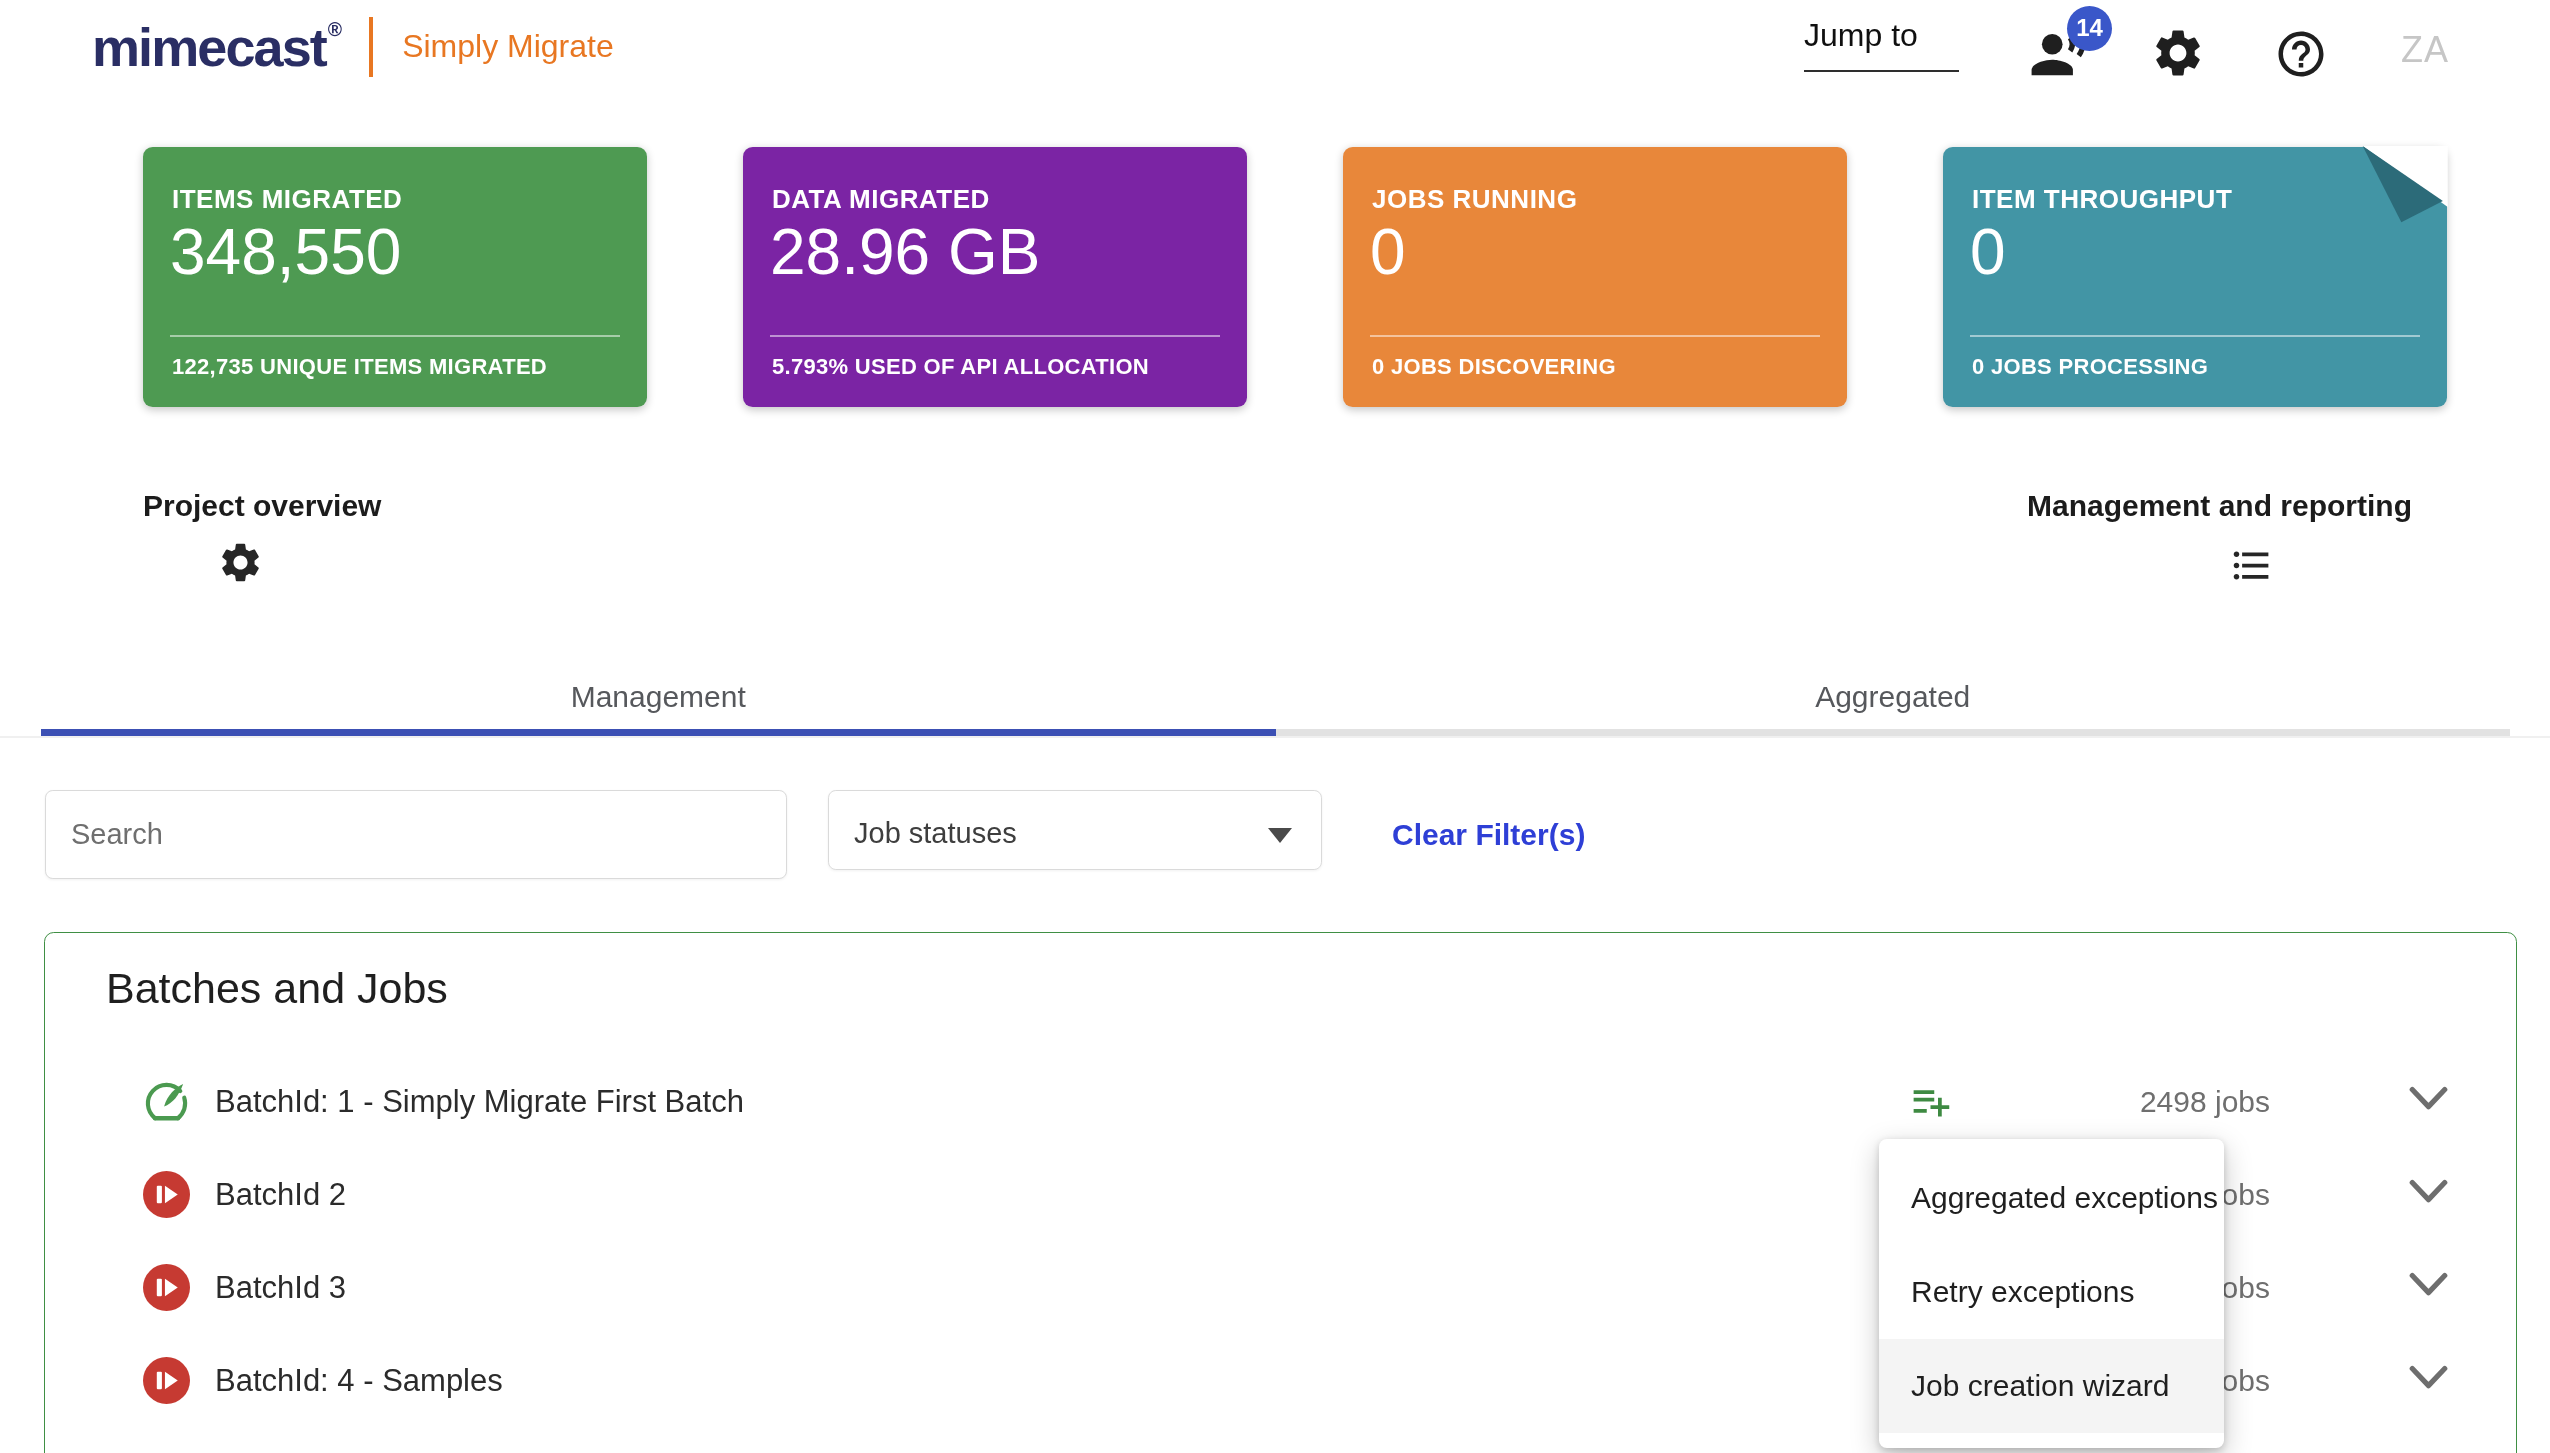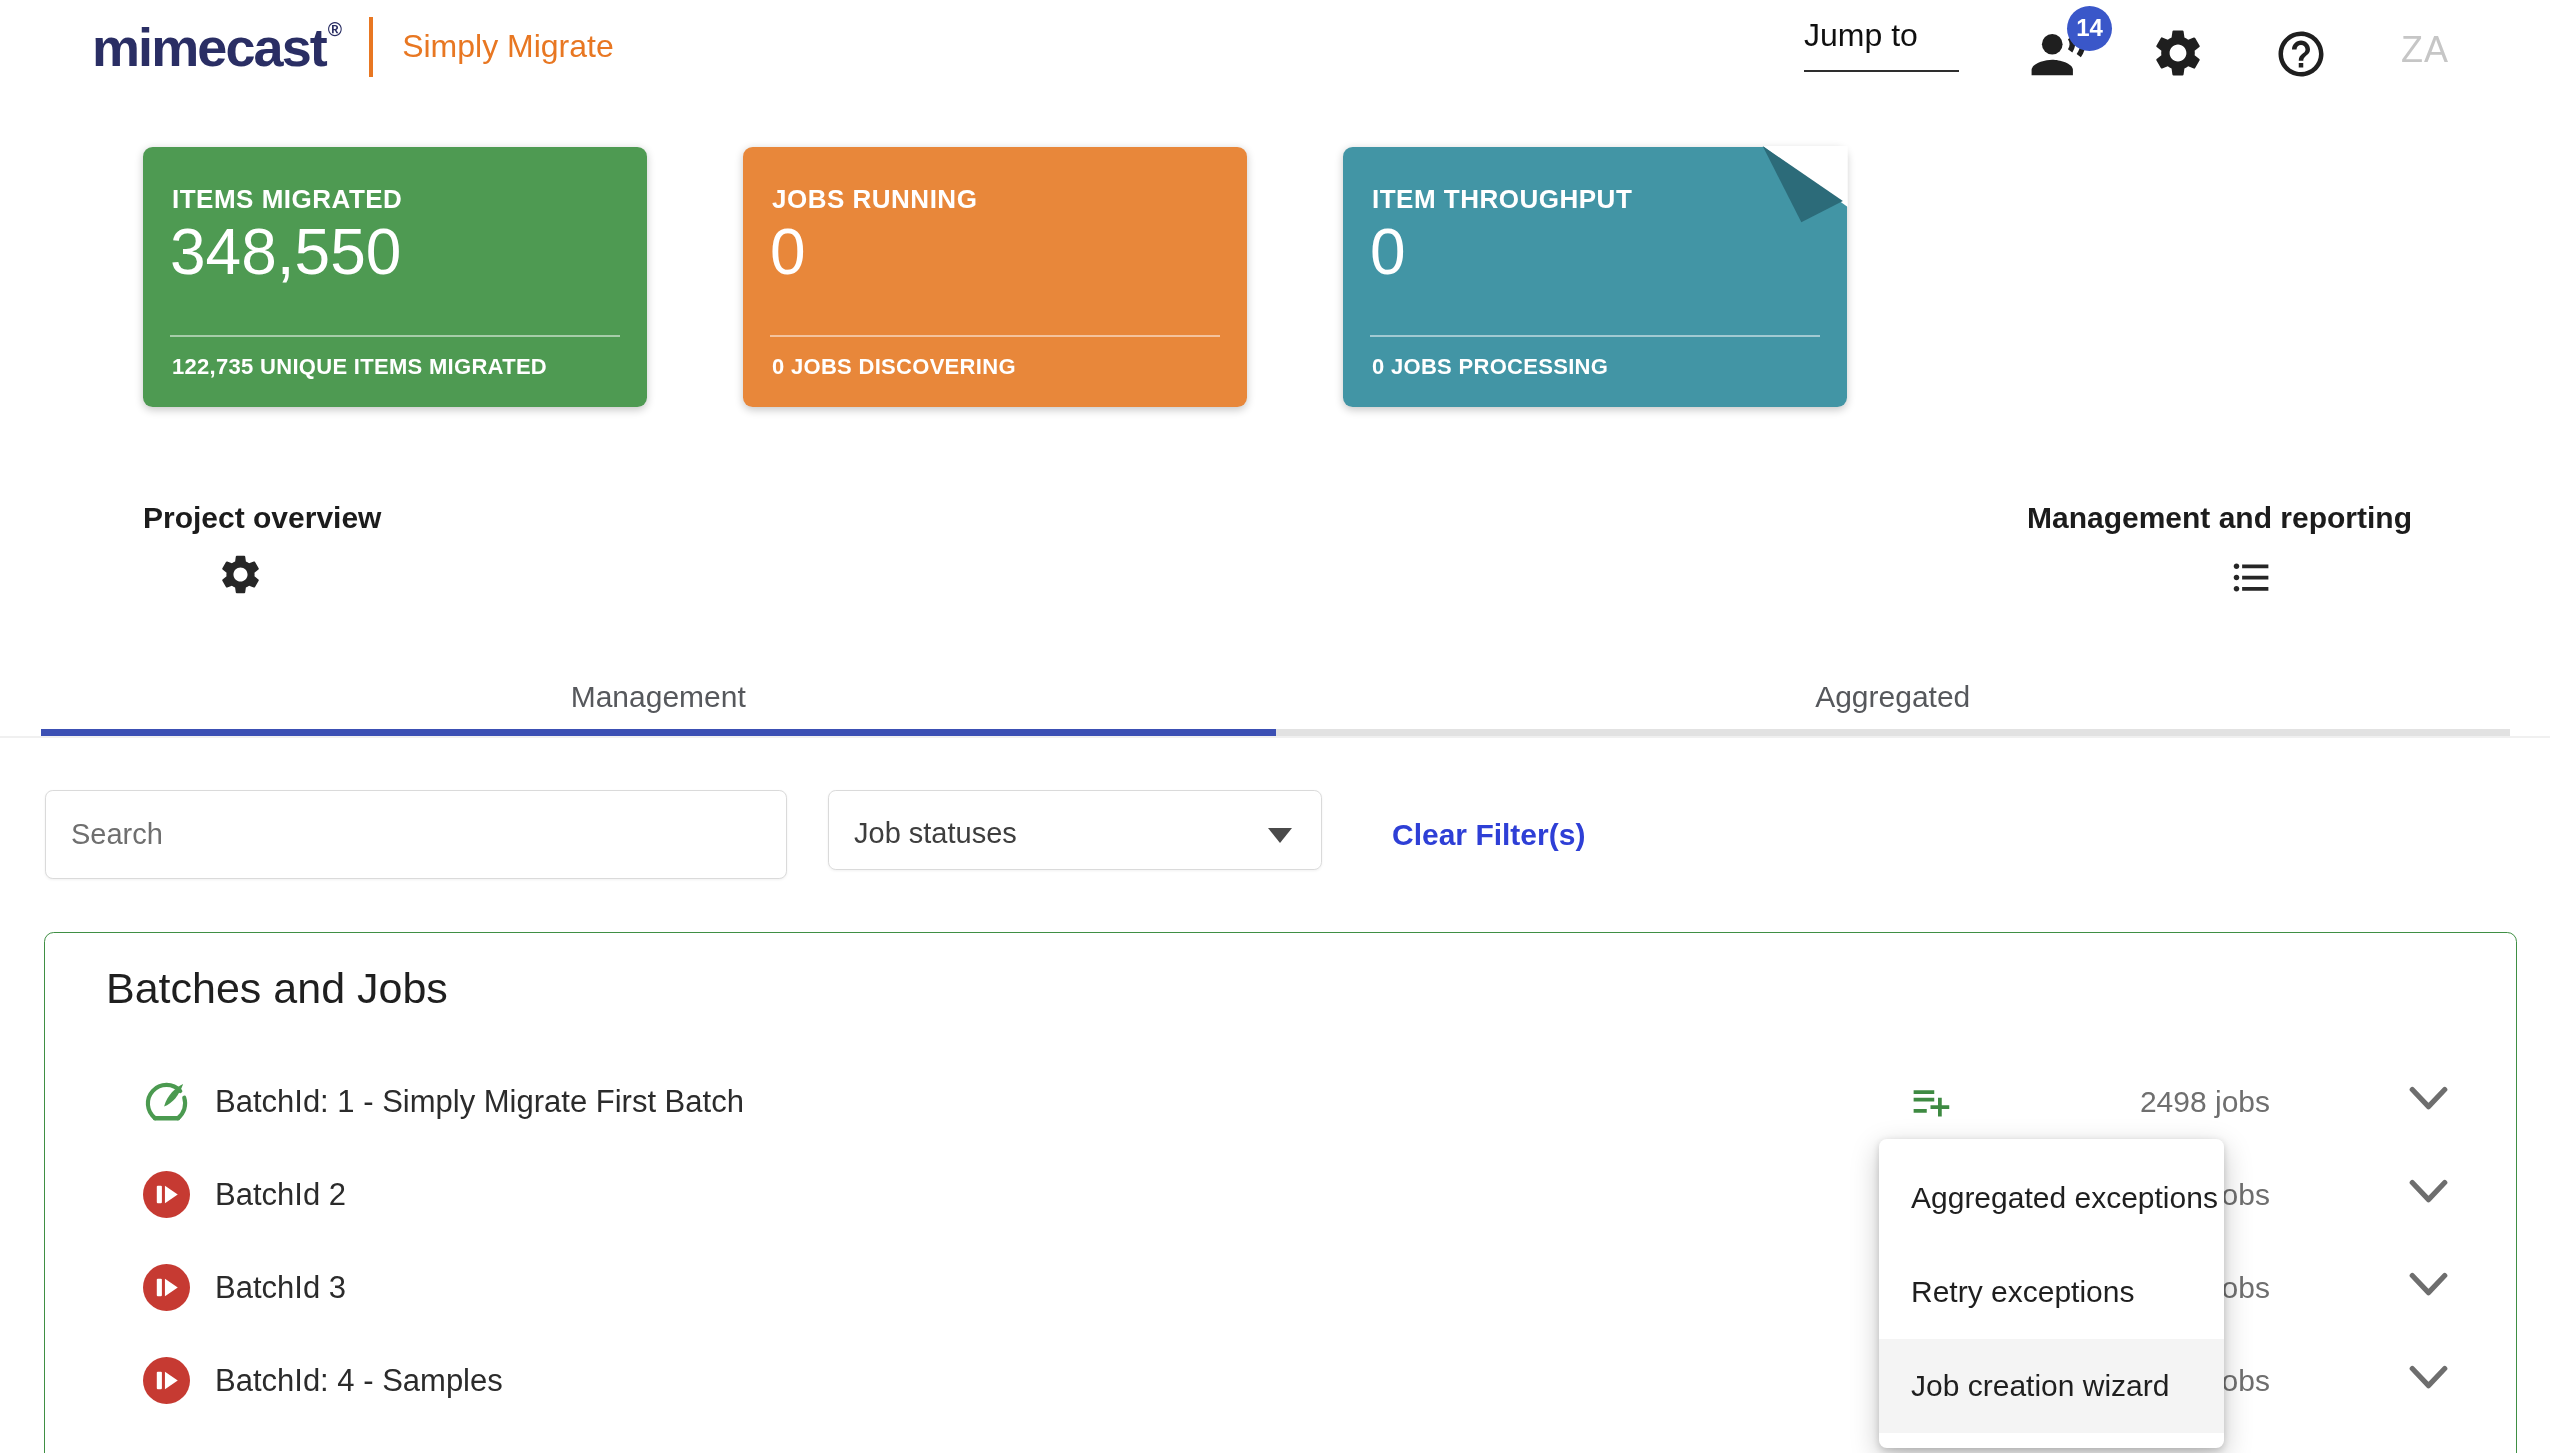--- a/index.html
+++ b/index.html
@@ -1,21 +1,21 @@
 <!DOCTYPE html>
 <html><head>
 <meta charset="utf-8">
 <style>
   * { margin:0; padding:0; box-sizing:border-box; }
   html,body { width:2550px; height:1453px; }
   body {
     position:relative; overflow:hidden; background:#ffffff;
     font-family:"Liberation Sans", sans-serif; color:#212121;
   }
-  .abs { position:absolute;margin-top:12px; }
+  .abs { position:absolute; }
 
   
   .header { position:absolute; top:0; left:0; width:2550px; height:116px; background:#fff;padding-left:21px; }
   .brand { position:absolute; left:92px; top:15.5px; display:flex; align-items:center; }
   .brand-word { font-size:54px; font-weight:700; letter-spacing:-1.9px; color:#2a2e64; }
   .brand-reg { font-size:19.4px; color:#2a2e64; vertical-align:super; position:relative; top:-17.4px; left:1.9px; font-weight:700;}
   .brand-divider { width:3.9px; height:60px; background:#e87722; margin:0 29px; }
   .brand-product { font-size:32px; color:#e87722; }
 
   .jump-to { position:absolute; left:1804px; top:17.4px; width:155px; font-size:32px; color:#101010;
@@ -127,20 +127,26 @@
   <div class="avatar-initials">ZA</div>
 </div>
 
 <div class="cards">
   <div class="card green">
     <div class="card-title">ITEMS MIGRATED</div>
     <div class="card-value">348,550</div>
     <div class="card-divider"></div>
     <div class="card-caption">122,735 UNIQUE ITEMS MIGRATED</div>
   </div>
+  <div class="card purple">
+    <div class="card-title">DATA MIGRATED</div>
+    <div class="card-value">28.96 GB</div>
+    <div class="card-divider"></div>
+    <div class="card-caption">5.793% USED OF API ALLOCATION</div>
+  </div>
   <div class="card orange">
     <div class="card-title">JOBS RUNNING</div>
     <div class="card-value">0</div>
     <div class="card-divider"></div>
     <div class="card-caption">0 JOBS DISCOVERING</div>
   </div>
   <div class="card teal">
     <div class="card-title">ITEM THROUGHPUT</div>
     <div class="card-value">0</div>
     <div class="card-divider"></div>

